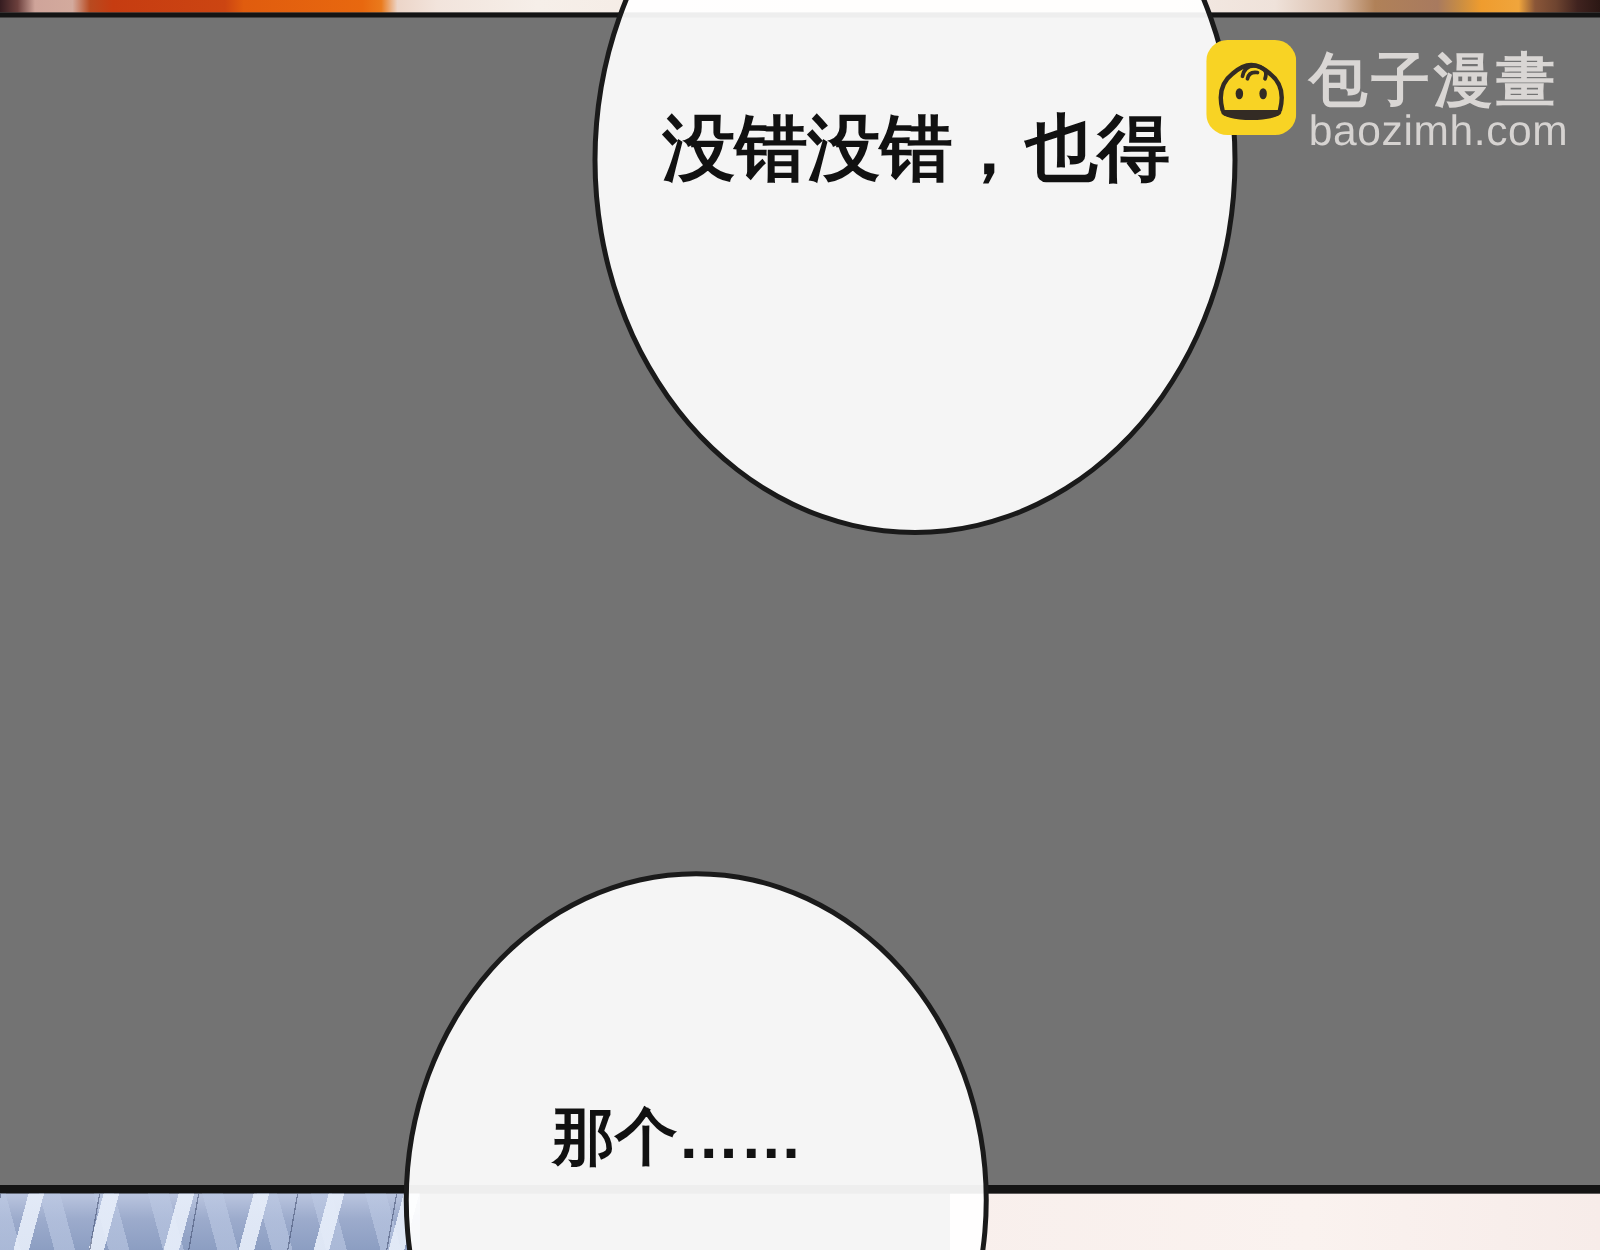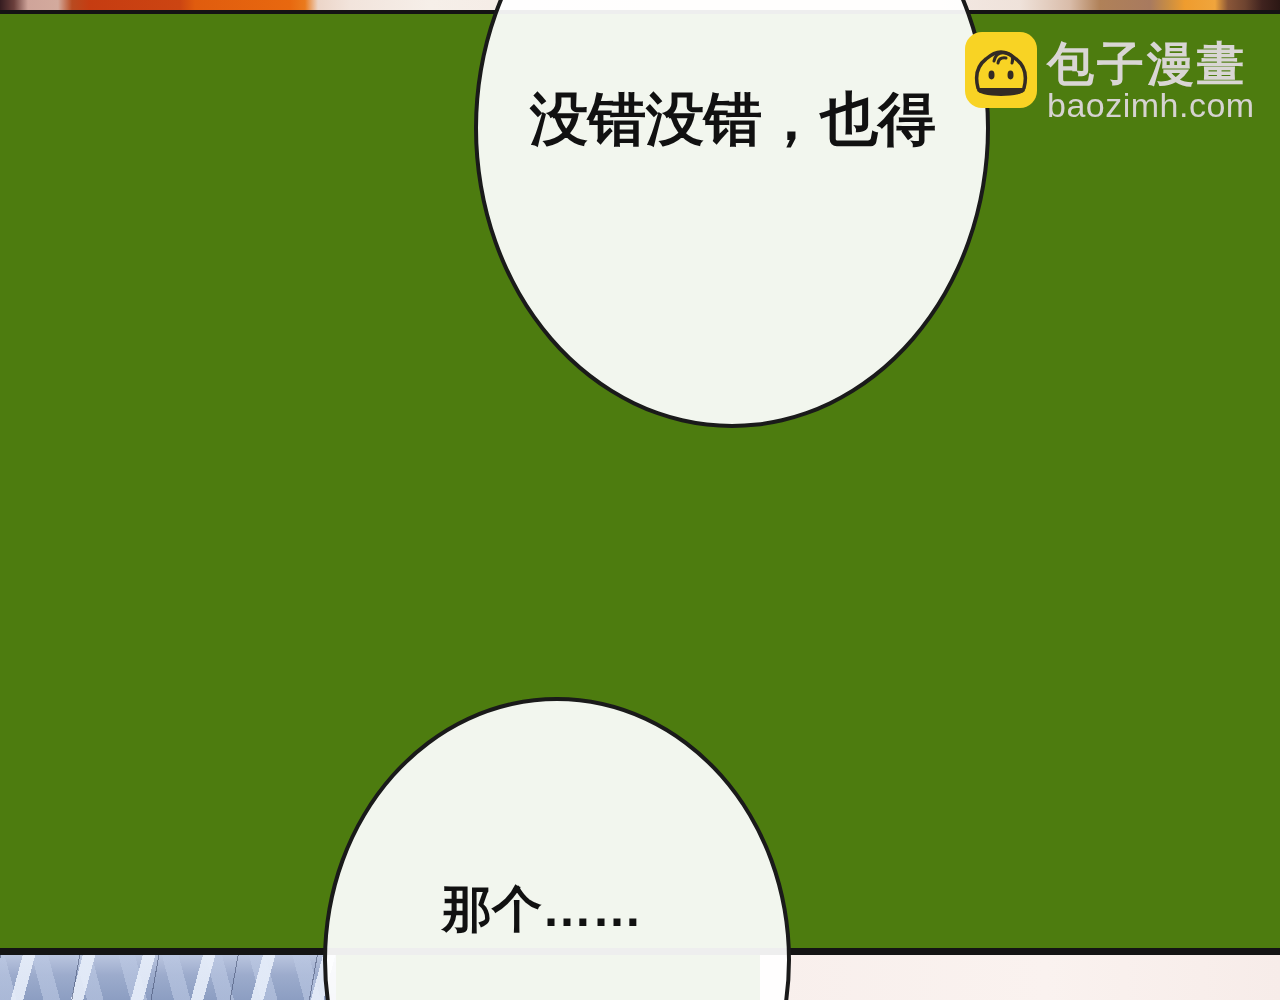--- a/index.html
+++ b/index.html
@@ -3,21 +3,21 @@
 <meta charset="utf-8">
 <style>
   html,body{margin:0;padding:0;}
   body{
     width:1280px;height:1000px;
     font-family:"Liberation Sans", sans-serif;
     background:#ffffff;
   }
   #stage{
     position:relative;width:1280px;height:1000px;
-    overflow:hidden;background:#4d7c0f;
+    overflow:hidden;background:#737373;
   }
   
   #top-strip{
     position:absolute;left:0;top:0;width:1280px;height:10px;z-index:1;
     background:linear-gradient(to right,
       #351c20 0px,#6b3f3c 14px,#cfa49a 28px,#d3aa9d 58px,#b84a20 72px,
       #c63c11 90px,#cc4512 180px,#e05c0e 195px,#e8680f 290px,#ea7a1c 305px,
       #ecd5c8 318px,#f2e4dc 350px,#f6efe9 430px,#f5ece6 520px,#f3e9e3 940px,
       #efe2da 1020px,#d9bca9 1070px,#b08158 1100px,#a87a5f 1150px,
       #c98d43 1168px,#ef9c2e 1185px,#f0a53c 1215px,#8a5638 1228px,

